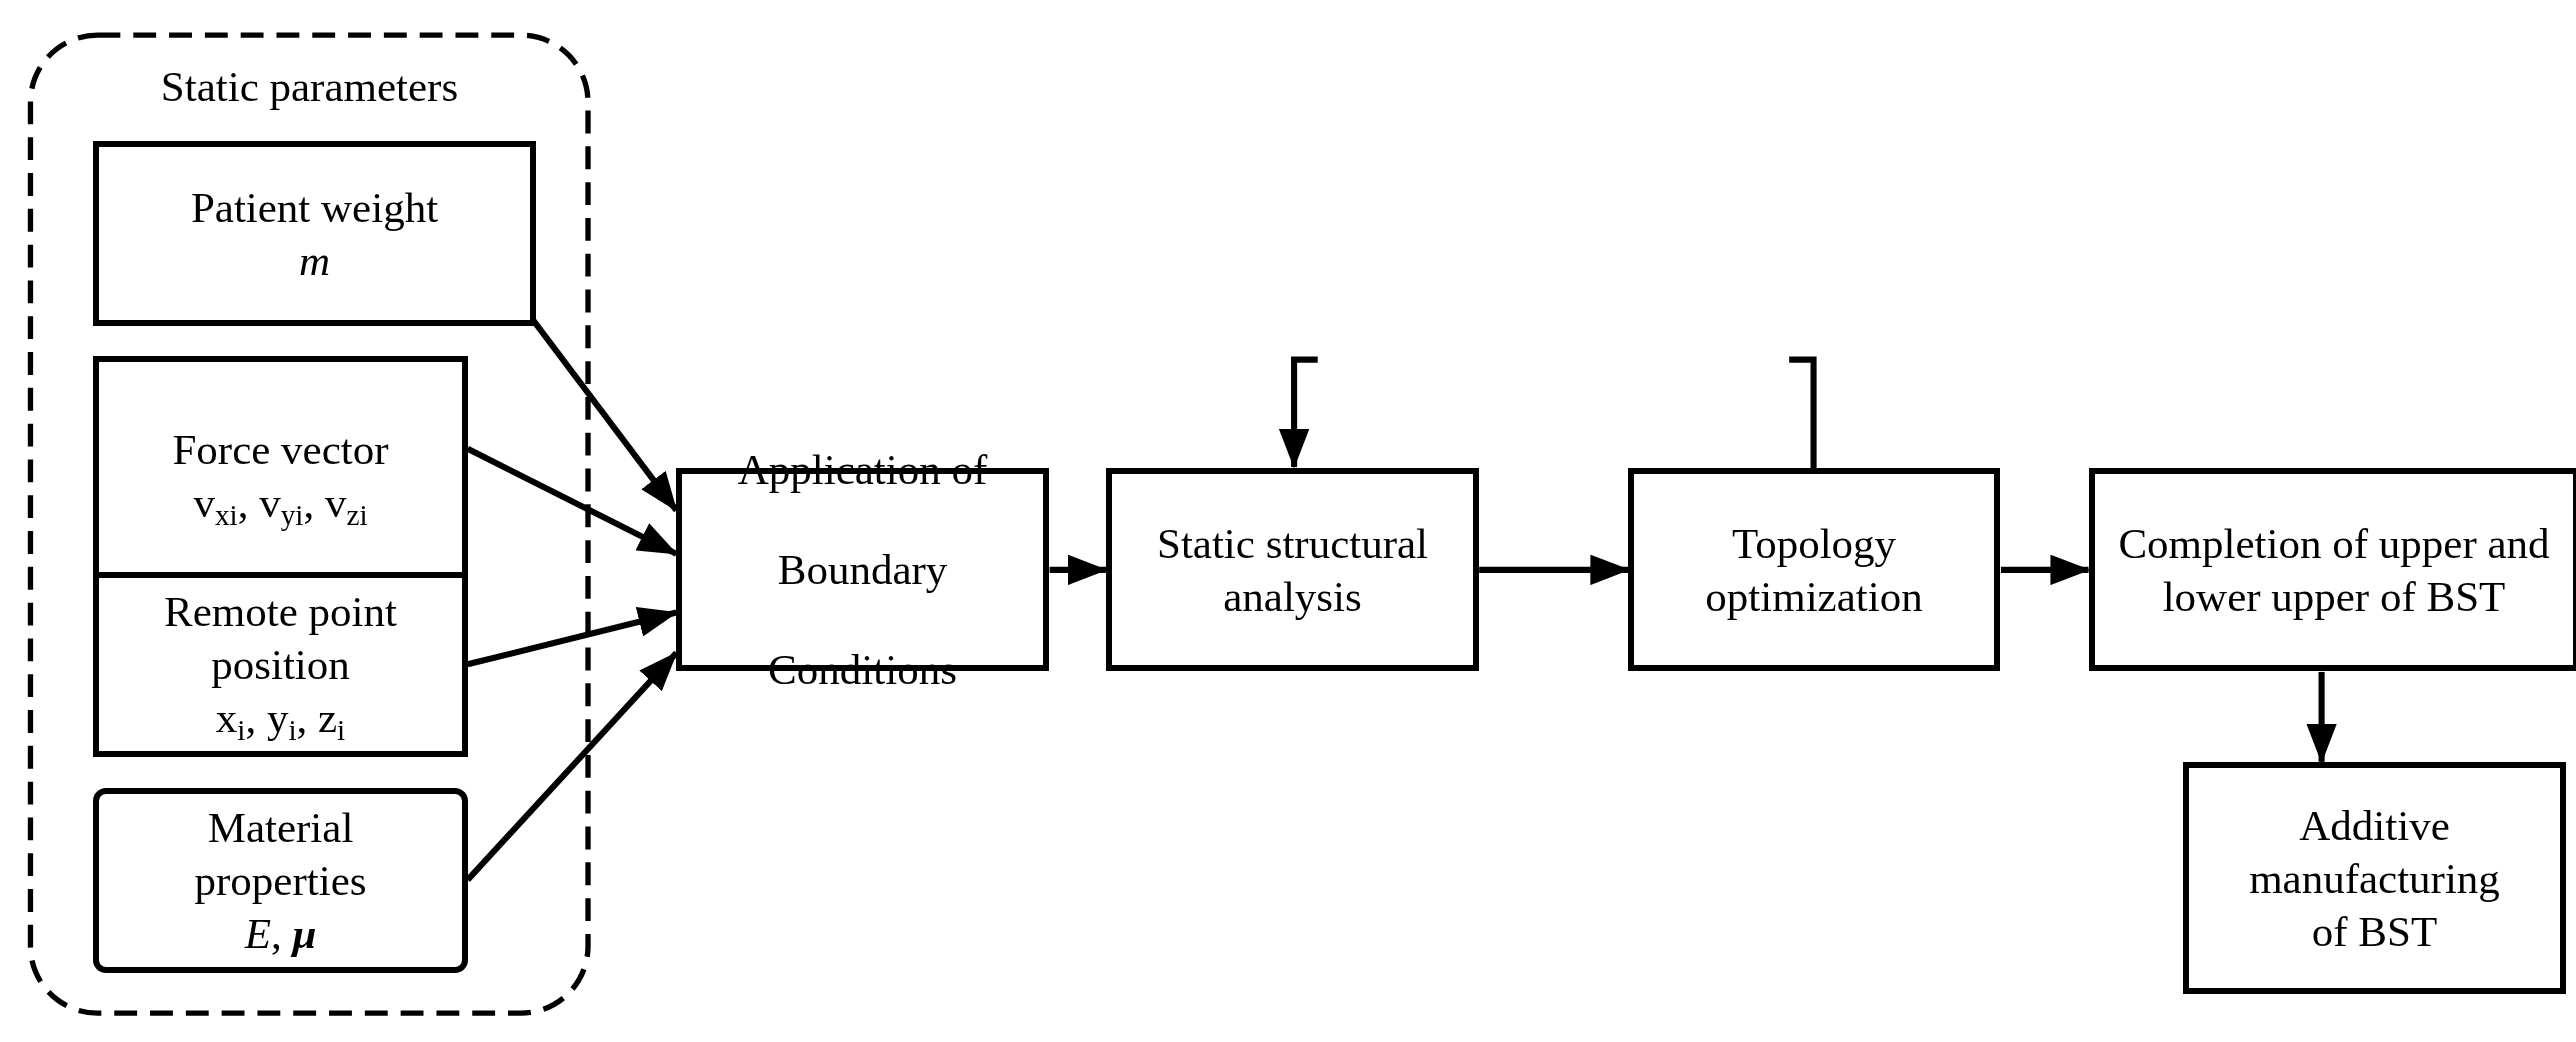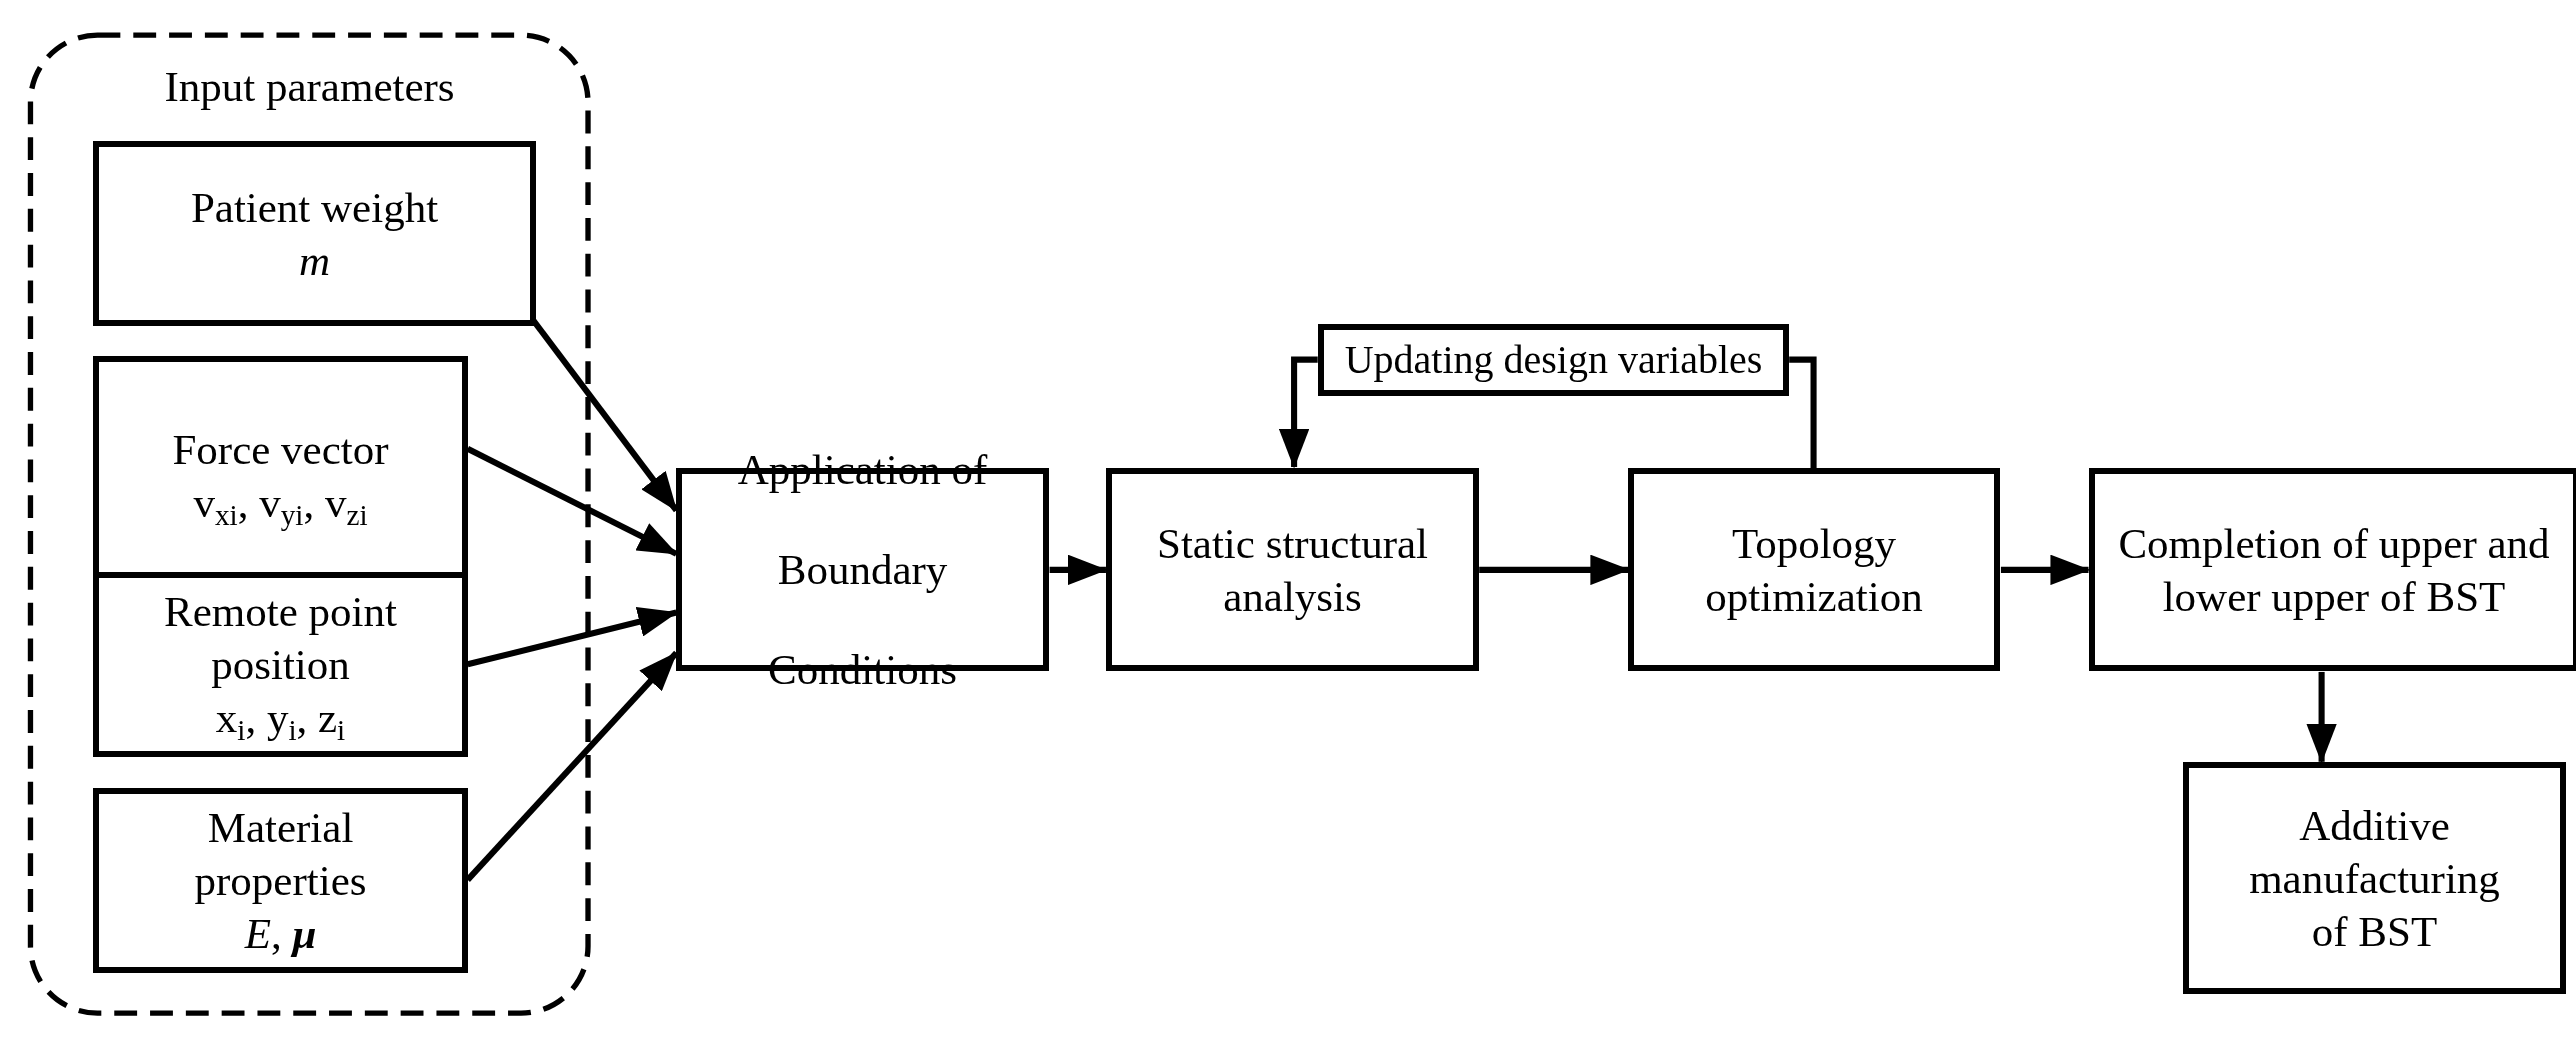--- a/index.html
+++ b/index.html
@@ -78,58 +78,55 @@
 
     <line x1="1378" y1="748" x2="1452" y2="748" stroke="#000000" stroke-width="8" marker-end="url(#arrowhead)"></line>
     <line x1="1942" y1="748" x2="2138" y2="748" stroke="#000000" stroke-width="8" marker-end="url(#arrowhead)"></line>
     <line x1="2627" y1="748" x2="2742" y2="748" stroke="#000000" stroke-width="8" marker-end="url(#arrowhead)"></line>
     <line x1="3048" y1="882" x2="3048" y2="1000" stroke="#000000" stroke-width="8" marker-end="url(#arrowhead)"></line>
 
     <polyline points="2381,615 2381,472 2349,472" fill="none" stroke="#000000" stroke-width="8"></polyline>
     <polyline points="1730,472 1699,472 1699,613" fill="none" stroke="#000000" stroke-width="8" marker-end="url(#arrowhead)"></polyline>
   </svg>
 
-  <div id="group-title">Input parameters</div>
+  <div id="group-title">Static parameters</div>
 
   <div class="box" style="left:93px; top:141px; width:443px; height:185px;">
     <div class="bline">Patient weight</div>
     <div class="bline formula"><span style="font-style: italic;">m</span></div>
   </div>
 
   <div class="box" style="left:93px; top:356px; width:375px; height:239px;">
     <div class="bline">Force vector</div>
     <div class="bline formula"><span>v</span><sub>xi</sub><span>, </span><span>v</span><sub>yi</sub><span>, </span><span>v</span><sub>zi</sub></div>
   </div>
 
   <div class="box" style="left:93px; top:572px; width:375px; height:185px;">
     <div class="bline">Remote point</div>
     <div class="bline">position</div>
     <div class="bline formula"><span>x</span><sub>i</sub><span>, </span><span>y</span><sub>i</sub><span>, </span><span>z</span><sub>i</sub></div>
   </div>
 
-  <div class="box" style="left:93px; top:788px; width:375px; height:185px;">
+  <div class="box" style="left:93px; top:788px; width:375px; height:185px;border-radius:13px;">
     <div class="bline">Material</div>
     <div class="bline">properties</div>
     <div class="bline formula"><span style="font-style: italic;">E</span><span>, </span><span style="font-style: italic; font-weight: bold;">μ</span></div>
   </div>
 
   <div class="box" style="left:676px; top:468px; width:373px; height:203px;gap:47px;">
     <div class="bline">Application of</div>
     <div class="bline">Boundary</div>
     <div class="bline">Conditions</div>
   </div>
 
   <div class="box" style="left:1106px; top:468px; width:373px; height:203px;font-family:Liberation Serif, serif;">
     <div class="bline">Static structural</div>
     <div class="bline">analysis</div>
   </div>
 
-  <div class="box updating" style="left:1318px; top:324px; width:471px; height:72px;">
-    <div class="bline">Updating design variables</div>
-  </div>
 
   <div class="box" style="left:1628px; top:468px; width:372px; height:203px;">
     <div class="bline">Topology</div>
     <div class="bline">optimization</div>
   </div>
 
   <div class="box" style="left:2089px; top:468px; width:490px; height:203px;">
     <div class="bline">Completion of upper and</div>
     <div class="bline">lower upper of BST</div>
   </div>

